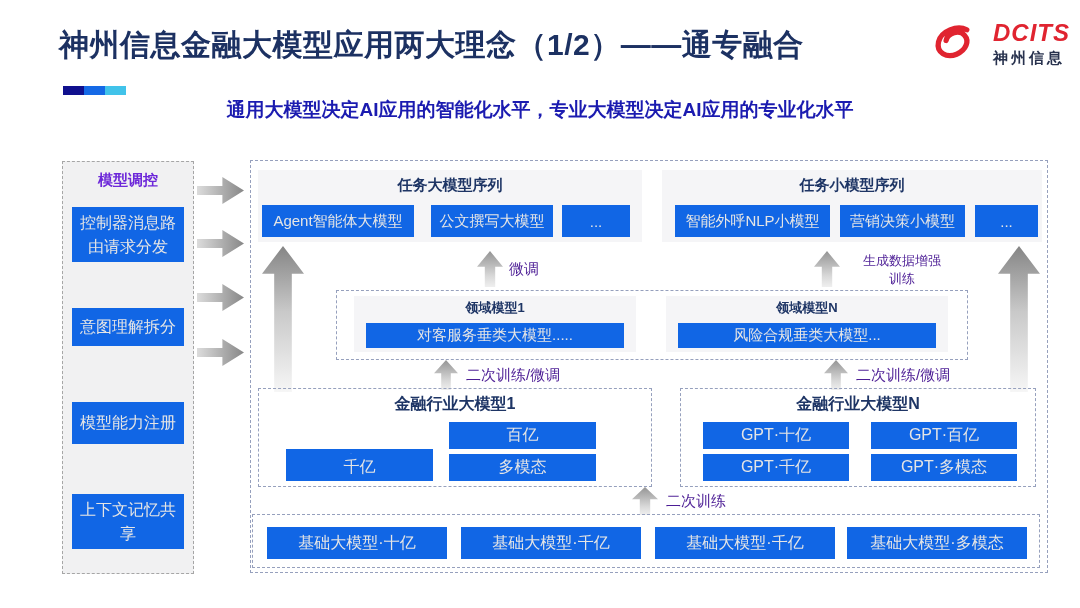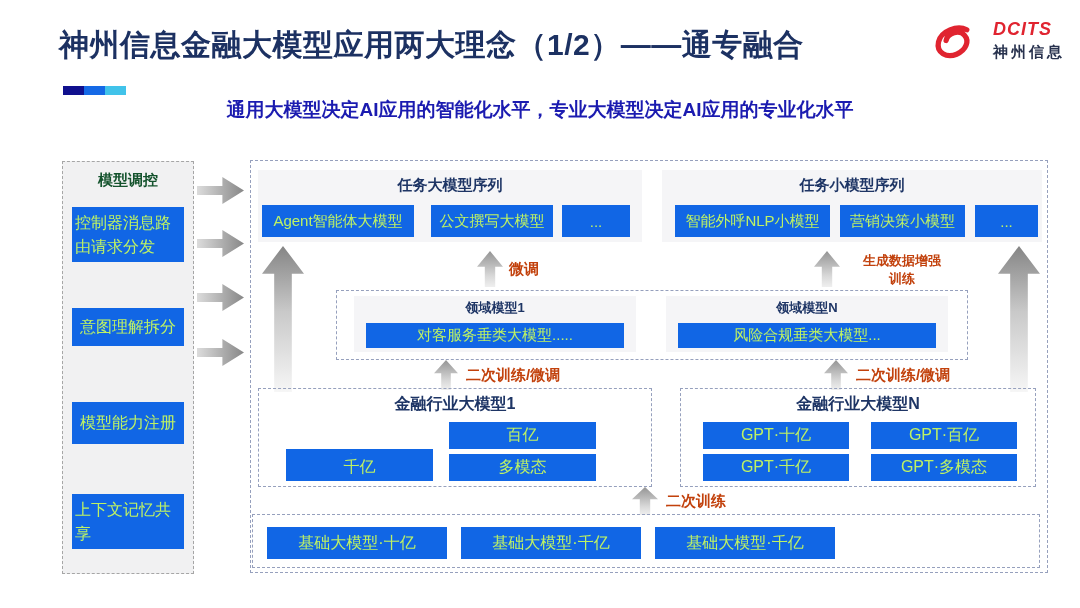--- a/index.html
+++ b/index.html
@@ -10,26 +10,26 @@
   }
   .abs{position:absolute;}
   
   .title{left:59px;top:25px;font-size:30px;font-weight:bold;color:#1c3162;letter-spacing:.5px;white-space:nowrap;}
   .colorbar{left:63px;top:86px;display:flex;}
   .colorbar span{width:21px;height:9px;display:block;}
   .cb1{background:#10108e;}.cb2{background:#1569e6;}.cb3{background:#41c3ea;}
   .subtitle{left:140px;top:97px;width:800px;text-align:center;font-size:19px;font-weight:bold;color:#1b1bb0;white-space:nowrap;}
   .logo{left:926px;top:20px;display:flex;align-items:flex-start;}
   .logo-txt{margin-left:5px;}
-  .logo-brand{font-size:18px;font-weight:bold;font-style:italic;color:#e02430;letter-spacing:1px;line-height:1.1;}
+  .logo-brand{font-size:24px;font-weight:bold;font-style:italic;color:#e02430;letter-spacing:1px;line-height:1.1;}
   .logo-cn{font-size:15px;font-weight:bold;color:#28324e;letter-spacing:3px;margin-top:3px;}
   
   .sidebar{left:62px;top:161px;width:130px;height:411px;background:#f1f1f2;border:1px dashed #a6a6a6;}
-  .sidebar-title{position:absolute;left:0;top:9px;width:100%;text-align:center;font-size:15px;font-weight:bold;color:#14532d;}
-  .btn{background:#1166e5;color:#bef264;display:flex;align-items:center;justify-content:center;text-align:left;}
+  .sidebar-title{position:absolute;left:0;top:9px;width:100%;text-align:center;font-size:15px;font-weight:bold;color:#6d28d9;}
+  .btn{background:#1166e5;color:#e5e5e5;display:flex;align-items:center;justify-content:center;text-align:center;}
   .side-btn{position:absolute;left:9px;width:112px;font-size:16px;line-height:1.5;padding:0 3px;box-sizing:border-box;}
   
   .main-box{left:250px;top:160px;width:796px;height:411px;border:1px dashed #96a0bd;background:#ffffff;}
   .panel{background:#f5f5f7;position:absolute;}
   .panel-title{position:absolute;left:0;width:100%;text-align:center;font-weight:bold;color:#1e3565;}
   .task-panel{top:170px;height:72px;}
   .task-panel .panel-title{top:6px;font-size:15px;}
   .task-btn{position:absolute;top:35px;height:32px;font-size:15px;}
   .domain-box{left:336px;top:290px;width:630px;height:68px;border:1px dashed #96a0bd;}
   .domain-panel{top:296px;width:282px;height:56px;}
@@ -42,21 +42,21 @@
   .base-btn{position:absolute;top:12px;width:180px;height:32px;font-size:16px;}
   
   .arrow-right{background:linear-gradient(90deg,#dcdcdc 0%,#878787 100%);
     clip-path:polygon(0 33%,54% 33%,54% 0,100% 50%,54% 100%,54% 67%,0 67%);
     width:47px;height:27px;left:197px;}
   .arrow-up-tall{background:linear-gradient(180deg,#858585 0%,#c9c9c9 45%,#f6f6f6 100%);
     clip-path:polygon(50% 0,100% 19%,71% 19%,71% 100%,29% 100%,29% 19%,0 19%);
     width:42px;height:146px;top:246px;}
   .arrow-up-small{background:linear-gradient(180deg,#949494 0%,#d9d9d9 70%,#efefef 100%);
     clip-path:polygon(50% 0,100% 44%,70% 44%,70% 100%,30% 100%,30% 44%,0 44%);}
-  .flow-label{color:#c2410c;font-weight:bold;white-space:nowrap;}
+  .flow-label{color:#4c1d95;font-weight:normal;white-space:nowrap;}
 </style>
 </head>
 <body>
 
 <div class="abs title">神州信息金融大模型应用两大理念（1/2）——通专融合</div>
 <div class="abs colorbar">
   <span class="cb1"></span>
   <span class="cb2"></span>
   <span class="cb3"></span>
 </div>
@@ -142,13 +142,14 @@
   <div class="btn ind-btn" style="left:190px;top:65px;width:146px;">GPT·多模态</div>
 </div>
 
 <div class="abs arrow-up-small" style="left:632px;top:487px;width:26px;height:28px;"></div>
 <div class="abs flow-label" style="left:666px;top:492px;font-size:15px;">二次训练</div>
 
 <div class="abs base-box">
   <div class="btn base-btn" style="left:14px;">基础大模型·十亿</div>
   <div class="btn base-btn" style="left:208px;">基础大模型·千亿</div>
   <div class="btn base-btn" style="left:402px;">基础大模型·千亿</div>
+  <div class="btn base-btn" style="left:594px;">基础大模型·多模态</div>
 </div>
 
 </body></html>

